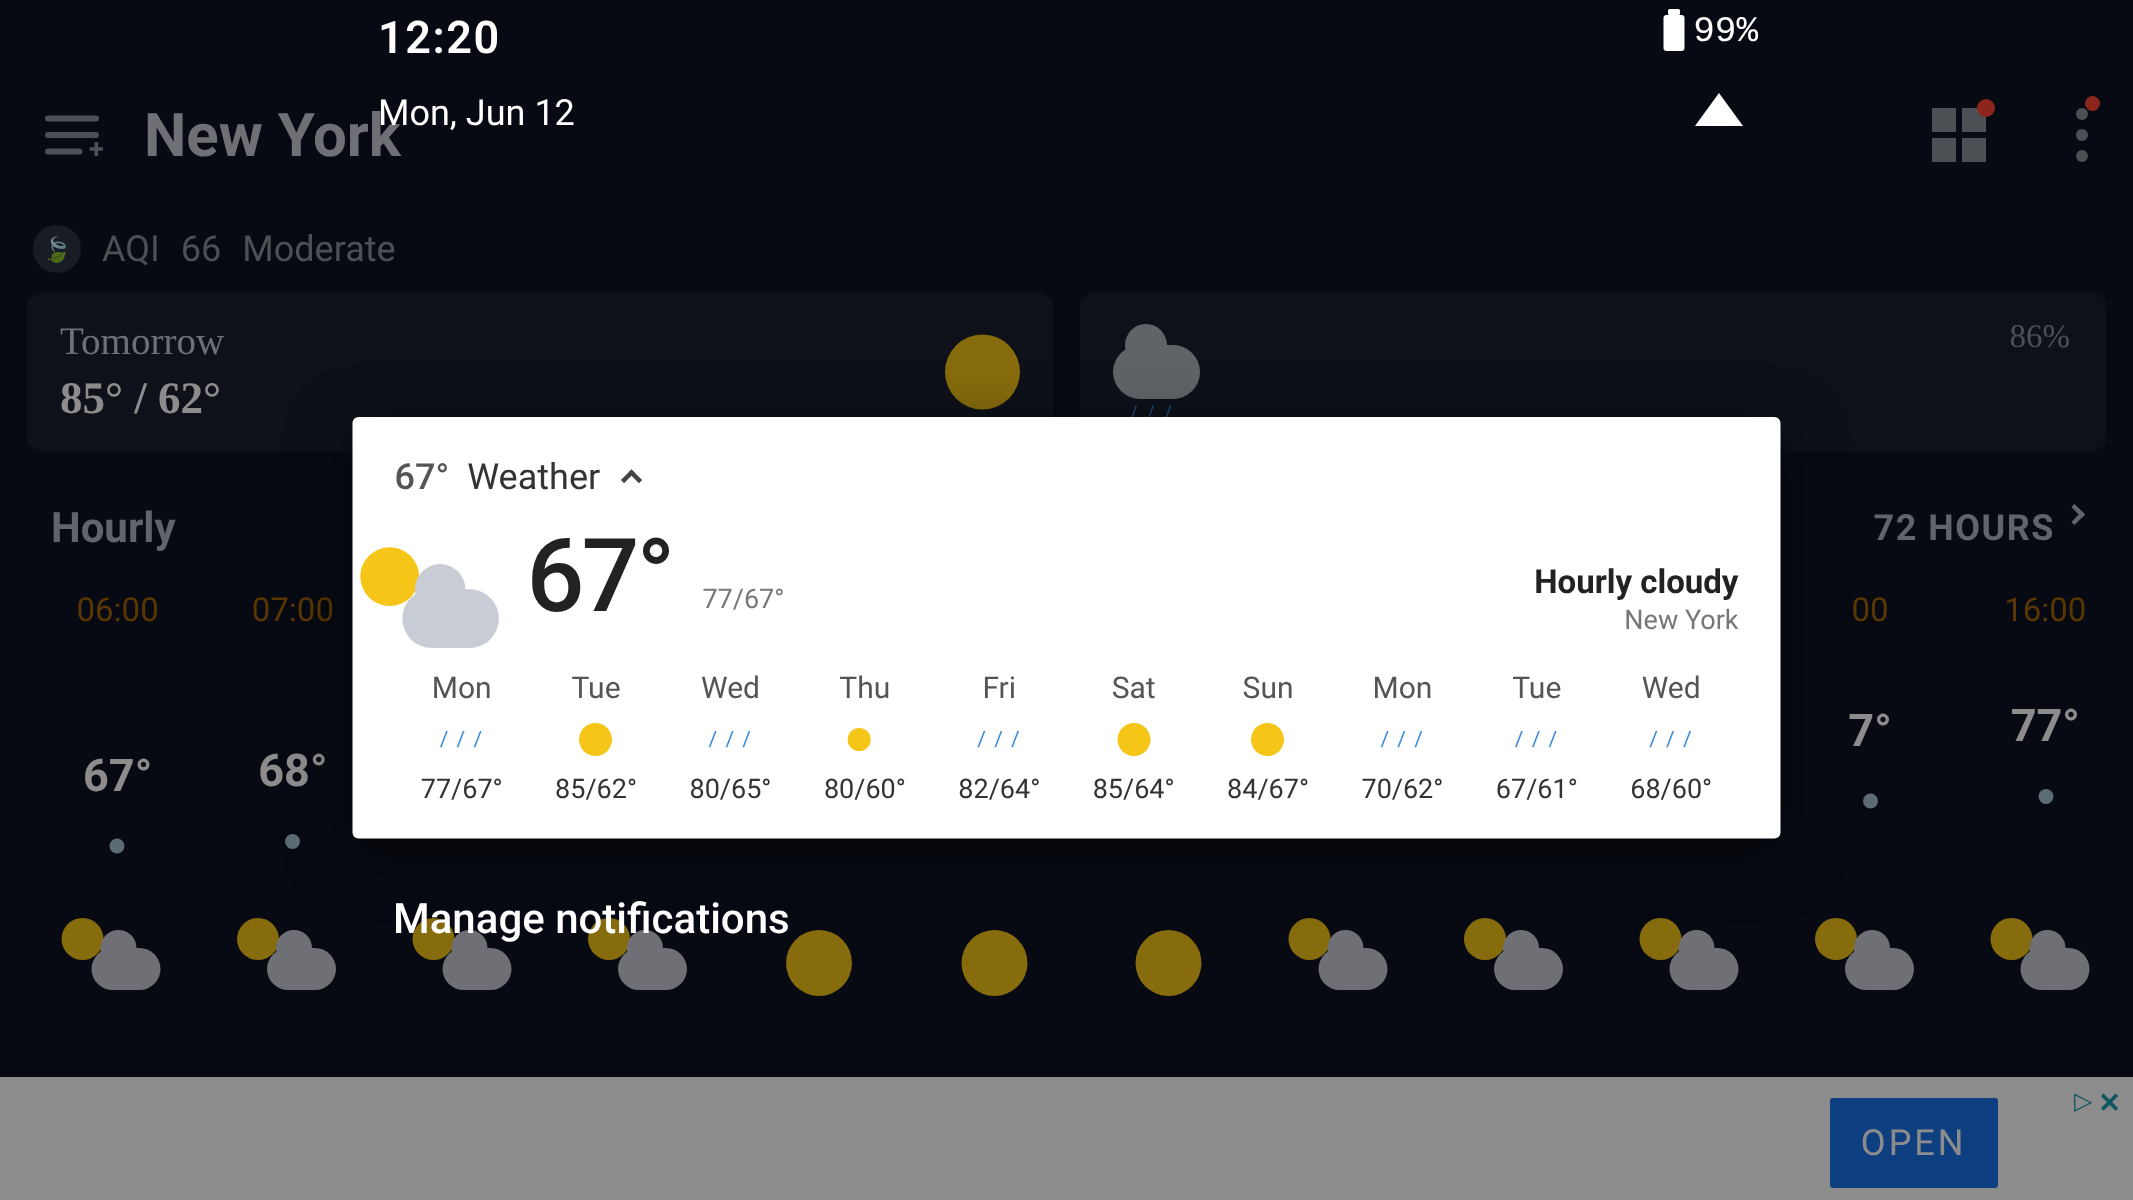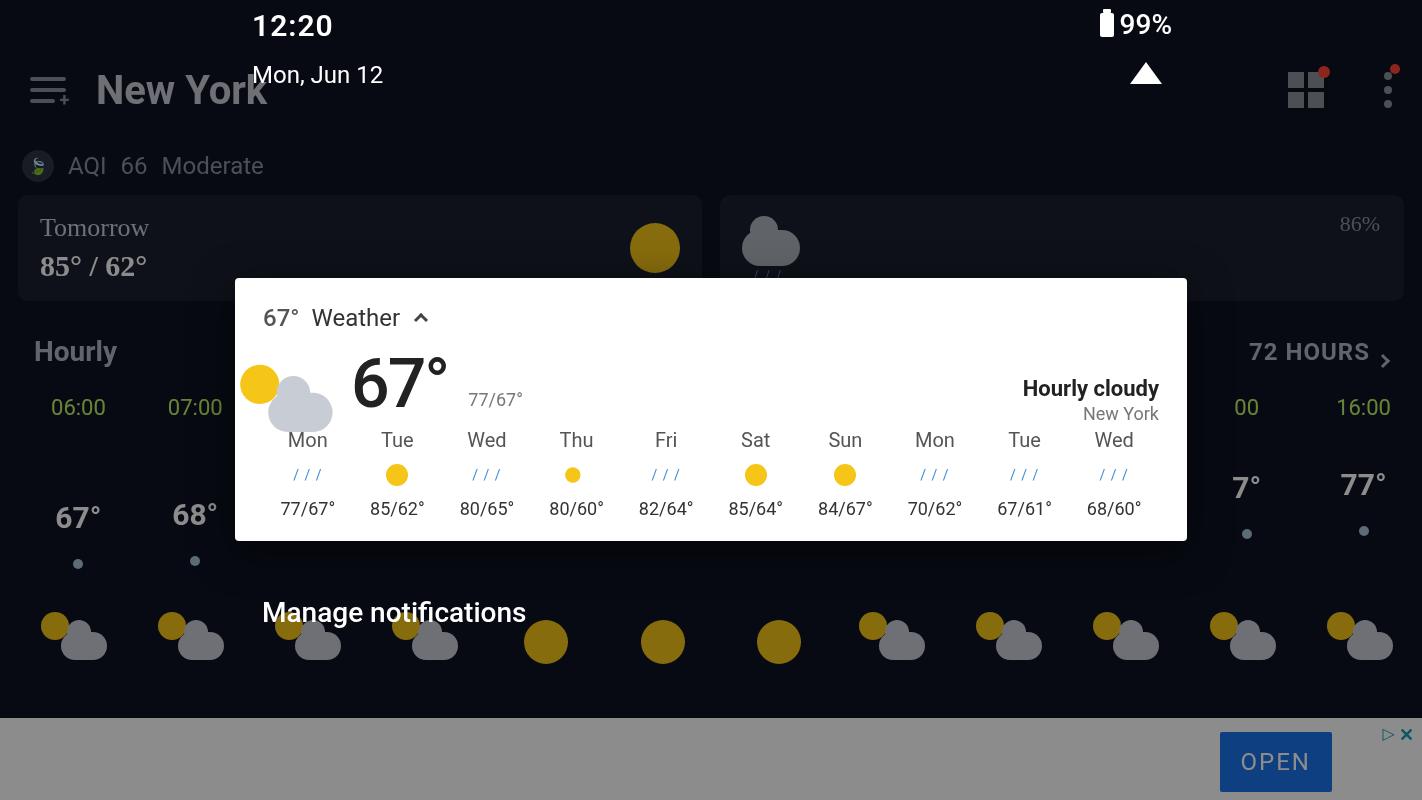--- a/index.html
+++ b/index.html
@@ -4,21 +4,21 @@
 <style>
   * { box-sizing: border-box; margin: 0; padding: 0; }
   html, body { width: 1422px; height: 800px; overflow: hidden; font-family: Roboto, -apple-system, Helvetica, Arial, sans-serif; background: #0c1220; color: #fff; }
   .bg-app { position: absolute; inset: 0; background: #0c1220; filter: brightness(0.55); }
   .status-time-block { position:absolute; top: 8px; left: 252px; }
   .status-time { font-size: 30px; font-weight: 600; letter-spacing: 1px; }
   .status-date { font-size: 24px; font-weight: 400; margin-top: 18px; }
   .status-right { position:absolute; top: 8px; right: 250px; display:flex; align-items:center; gap:6px; }
   .battery-icon { width: 14px; height: 24px; background:#fff; border-radius:2px; position:relative; }
   .battery-icon:before { content:""; position:absolute; top:-4px; left:3px; width:8px; height:4px; background:#fff; border-radius:1px; }
-  .battery-pct { font-size: 28px; font-weight: 500; }
+  .battery-pct { font-size: 24px; font-weight: 500; font-family: Liberation Mono, monospace; }
   .wifi-icon { position:absolute; top: 62px; right: 260px; width:0; height:0; border-left:16px solid transparent; border-right:16px solid transparent; border-bottom:22px solid #fff; }
 
   
   .app-header { position:absolute; top: 60px; left: 0; right: 0; height: 60px; display:flex; align-items:center; }
   .hamburger { margin-left: 30px; width:36px; height:26px; display:flex; flex-direction:column; justify-content:space-between; }
   .hamburger span { height:4px; background:#8a9099; border-radius:2px; }
   .hamburger span:last-child { width: 70%; position:relative;}
   .hamburger span:last-child:after { content:"+"; position:absolute; right:-14px; top:-10px; color:#8a9099; font-size:18px; font-weight:700;}
   .city { margin-left: 30px; font-size: 40px; font-weight: 700; color:#c8ccd4; }
   .header-actions { position:absolute; right:30px; display:flex; gap:60px; align-items:center; }
@@ -40,26 +40,26 @@
   .card .pct { position:absolute; top:16px; right:24px; color:#8a9099; font-size:22px; }
   .sun-s { width:50px; height:50px; border-radius:50%; background:#f5c518; box-shadow: 0 0 0 0 transparent; position:relative;}
   .sun-s:before { content:""; position:absolute; inset:-12px; border-radius:50%; background: radial-gradient(circle, transparent 55%, transparent 55%); }
   .cloud-rain { width:58px; height:36px; background:#aeb5bf; border-radius:20px; position:relative; }
   .cloud-rain:before { content:""; position:absolute; left:8px; top:-14px; width:28px; height:28px; background:#aeb5bf; border-radius:50%; }
   .cloud-rain:after { content:"/ / /"; position:absolute; bottom:-18px; left:12px; color:#4aa3ff; font-size:14px; letter-spacing:2px; }
 
   
   .hourly-header { position:absolute; top:335px; left:34px; right:34px; display:flex; justify-content:space-between; align-items:center; }
   .hourly-title { font-size:28px; font-weight:700; color:#b0b6c0; }
-  .hours-link { font-size:24px; font-weight:700; color:#b0b6c0; letter-spacing:1px; display:flex; align-items:flex-end; gap:8px;margin-left:28px;}
+  .hours-link { font-size:24px; font-weight:700; color:#b0b6c0; letter-spacing:1px; display:flex; align-items:flex-start; gap:8px;margin-left:28px;}
   .chev { width:10px; height:10px; border-top:3px solid #b0b6c0; border-right:3px solid #b0b6c0; transform:rotate(45deg);}
 
   .hourly-row { position:absolute; top:395px; left:20px; right:0; display:flex; }
   .hour-col { width:124px; text-align:center; }
-  .hour-time { color:#bef264; font-size:22px; }
+  .hour-time { color:#a16207; font-size:22px; }
   .hour-temp { font-size:30px; font-weight:700; margin-top:28px; }
   .hour-dot { width:10px; height:10px; background:#a8c4d6; border-radius:50%; margin: 24px auto 0; }
 
   .icon-row { position:absolute; top:620px; left:20px; right:0; display:flex; }
   .icon-row .cell { width:124px; display:flex; justify-content:center; }
   .partly { position:relative; width:58px; height:40px; }
   .partly .s { position:absolute; left:-8px; top:-8px; width:28px; height:28px; background:#f5c518; border-radius:50%; }
   .partly .c { position:absolute; right:0; bottom:0; width:46px; height:28px; background:#c8ccd4; border-radius:16px; }
   .partly .c:before { content:""; position:absolute; left:6px; top:-12px; width:24px; height:24px; background:#c8ccd4; border-radius:50%; }
   .full-sun { width:44px; height:44px; background:#f5c518; border-radius:50%; position:relative; }
@@ -79,21 +79,21 @@
   .notif-header { display:flex; align-items:center; gap:12px; }
   .notif-small-temp { font-size:24px; color:#555; font-weight:500; }
   .notif-app { font-size:24px; color:#333; }
   .chev-up { width:10px; height:10px; border-top:3px solid #444; border-right:3px solid #444; transform:rotate(-45deg); margin-left:4px; margin-top:4px;}
   .notif-main { display:flex; align-items:flex-end; margin-top: 12px; gap:20px; }
   .big-temp { font-size:68px; font-weight:500; letter-spacing:-2px; }
   .hl { font-size:18px; color:#777; margin-bottom:14px; }
   .cond-block { margin-left:auto; text-align:right; }
   .cond { font-size:22px; font-weight:700; }
   .loc { font-size:18px; color:#777; margin-top:2px; }
-  .forecast-row { display:flex; margin-top: 4px; }
+  .forecast-row { display:flex; margin-top: 22px; }
   .fc { flex:1; text-align:center; }
   .fc-day { font-size:20px; color:#555; }
   .fc-icon { height:34px; display:flex; align-items:center; justify-content:center; margin-top:6px;}
   .fc-hl { font-size:18px; color:#333; margin-top:6px; }
   .rain-i { color:#3b8bd9; font-size:14px; letter-spacing:1px; }
   .sun-i { width:22px; height:22px; background:#f5c518; border-radius:50%; box-shadow: 0 0 0 2px rgba(245,197,24,0); }
 
   .manage { position:absolute; left:262px; top:596px; font-size:28px; font-weight:500; color:#fff; }
 
 </style>

